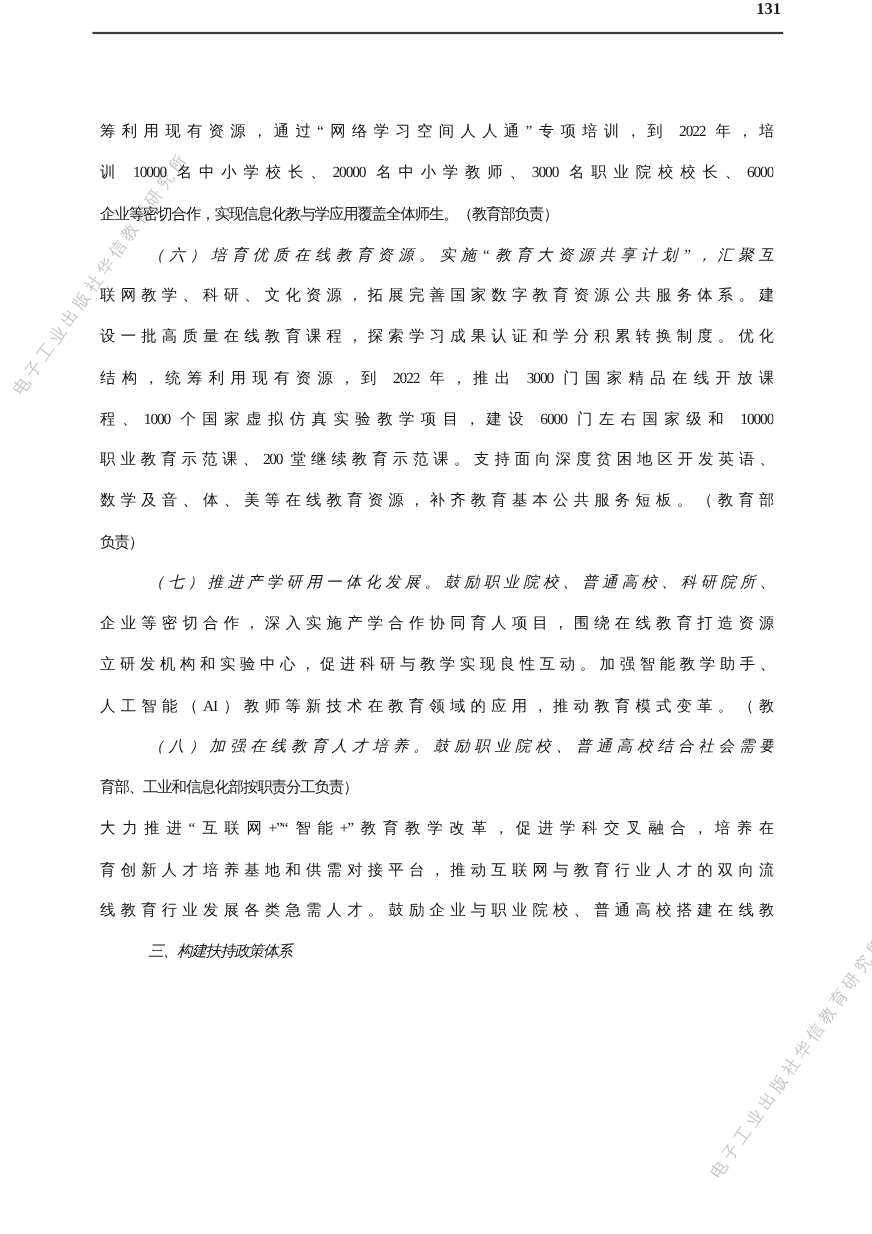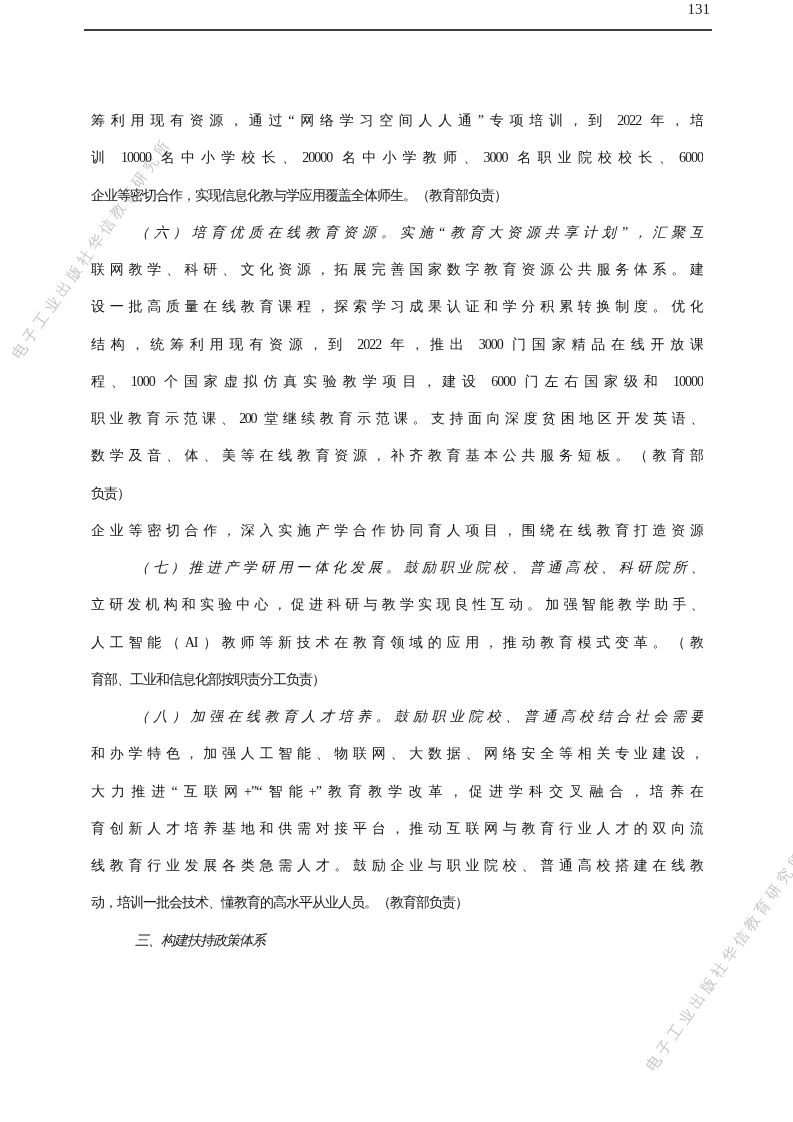--- a/index.html
+++ b/index.html
@@ -13,21 +13,21 @@
     height: 1122px;
     background: #ffffff;
     overflow: hidden;
     font-family: "Liberation Serif", serif;
   }
   .pagenum {
     position: absolute;
     top: 1px;
     right: 83px;
     font-size: 15px;
-    font-weight: normal;
+    font-weight: bold;
     color: #222222;
     font-family: "Liberation Serif", serif;
   }
   .rule {
     position: absolute;
     top: 29px;
     left: 84px;
     width: 628px;
     height: 2px;
     background: #3d3d3d;
@@ -82,26 +82,24 @@
       <div class="line">训 10000 名中小学校长、20000 名中小学教师、3000 名职业院校校长、6000</div>
       <div class="line endline">企业等密切合作，实现信息化教与学应用覆盖全体师生。（教育部负责）</div>
       <div class="line indent">（六）培育优质在线教育资源。实施“教育大资源共享计划”，汇聚互</div>
       <div class="line">联网教学、科研、文化资源，拓展完善国家数字教育资源公共服务体系。建</div>
       <div class="line">设一批高质量在线教育课程，探索学习成果认证和学分积累转换制度。优化</div>
       <div class="line">结构，统筹利用现有资源，到 2022 年，推出 3000 门国家精品在线开放课</div>
       <div class="line">程、1000 个国家虚拟仿真实验教学项目，建设 6000 门左右国家级和 10000</div>
       <div class="line" style="letter-spacing: -1.3px;">职业教育示范课、200 堂继续教育示范课。支持面向深度贫困地区开发英语、</div>
       <div class="line">数学及音、体、美等在线教育资源，补齐教育基本公共服务短板。（教育部</div>
       <div class="line endline">负责）</div>
+      <div class="line indent" style="letter-spacing: -1.75px;">（七）推进产学研用一体化发展。鼓励职业院校、普通高校、科研院所、</div>
       <div class="line">企业等密切合作，深入实施产学合作协同育人项目，围绕在线教育打造资源</div>
-      <div class="line indent" style="letter-spacing: -1.75px;">（七）推进产学研用一体化发展。鼓励职业院校、普通高校、科研院所、</div>
       <div class="line" style="letter-spacing: -1.6px;">立研发机构和实验中心，促进科研与教学实现良性互动。加强智能教学助手、</div>
       <div class="line">人工智能（AI）教师等新技术在教育领域的应用，推动教育模式变革。（教</div>
+      <div class="line indent" style="letter-spacing: -1.3px;">（八）加强在线教育人才培养。鼓励职业院校、普通高校结合社会需要</div>
       <div class="line endline">育部、工业和信息化部按职责分工负责）</div>
-      <div class="line indent" style="letter-spacing: -1.3px;">（八）加强在线教育人才培养。鼓励职业院校、普通高校结合社会需要</div>
-      <div class="line">和办学特色，加强人工智能、物联网、大数据、网络安全等相关专业建设，</div>
       <div class="line">大力推进“互联网+”“智能+”教育教学改革，促进学科交叉融合，培养在</div>
       <div class="line">育创新人才培养基地和供需对接平台，推动互联网与教育行业人才的双向流</div>
       <div class="line">线教育行业发展各类急需人才。鼓励企业与职业院校、普通高校搭建在线教</div>
-      <div class="line endline">动，培训一批会技术、懂教育的高水平从业人员。（教育部负责）</div>
       <div class="line indent endline">三、构建扶持政策体系</div>
     </div>
 </div>
 
 </body></html>

